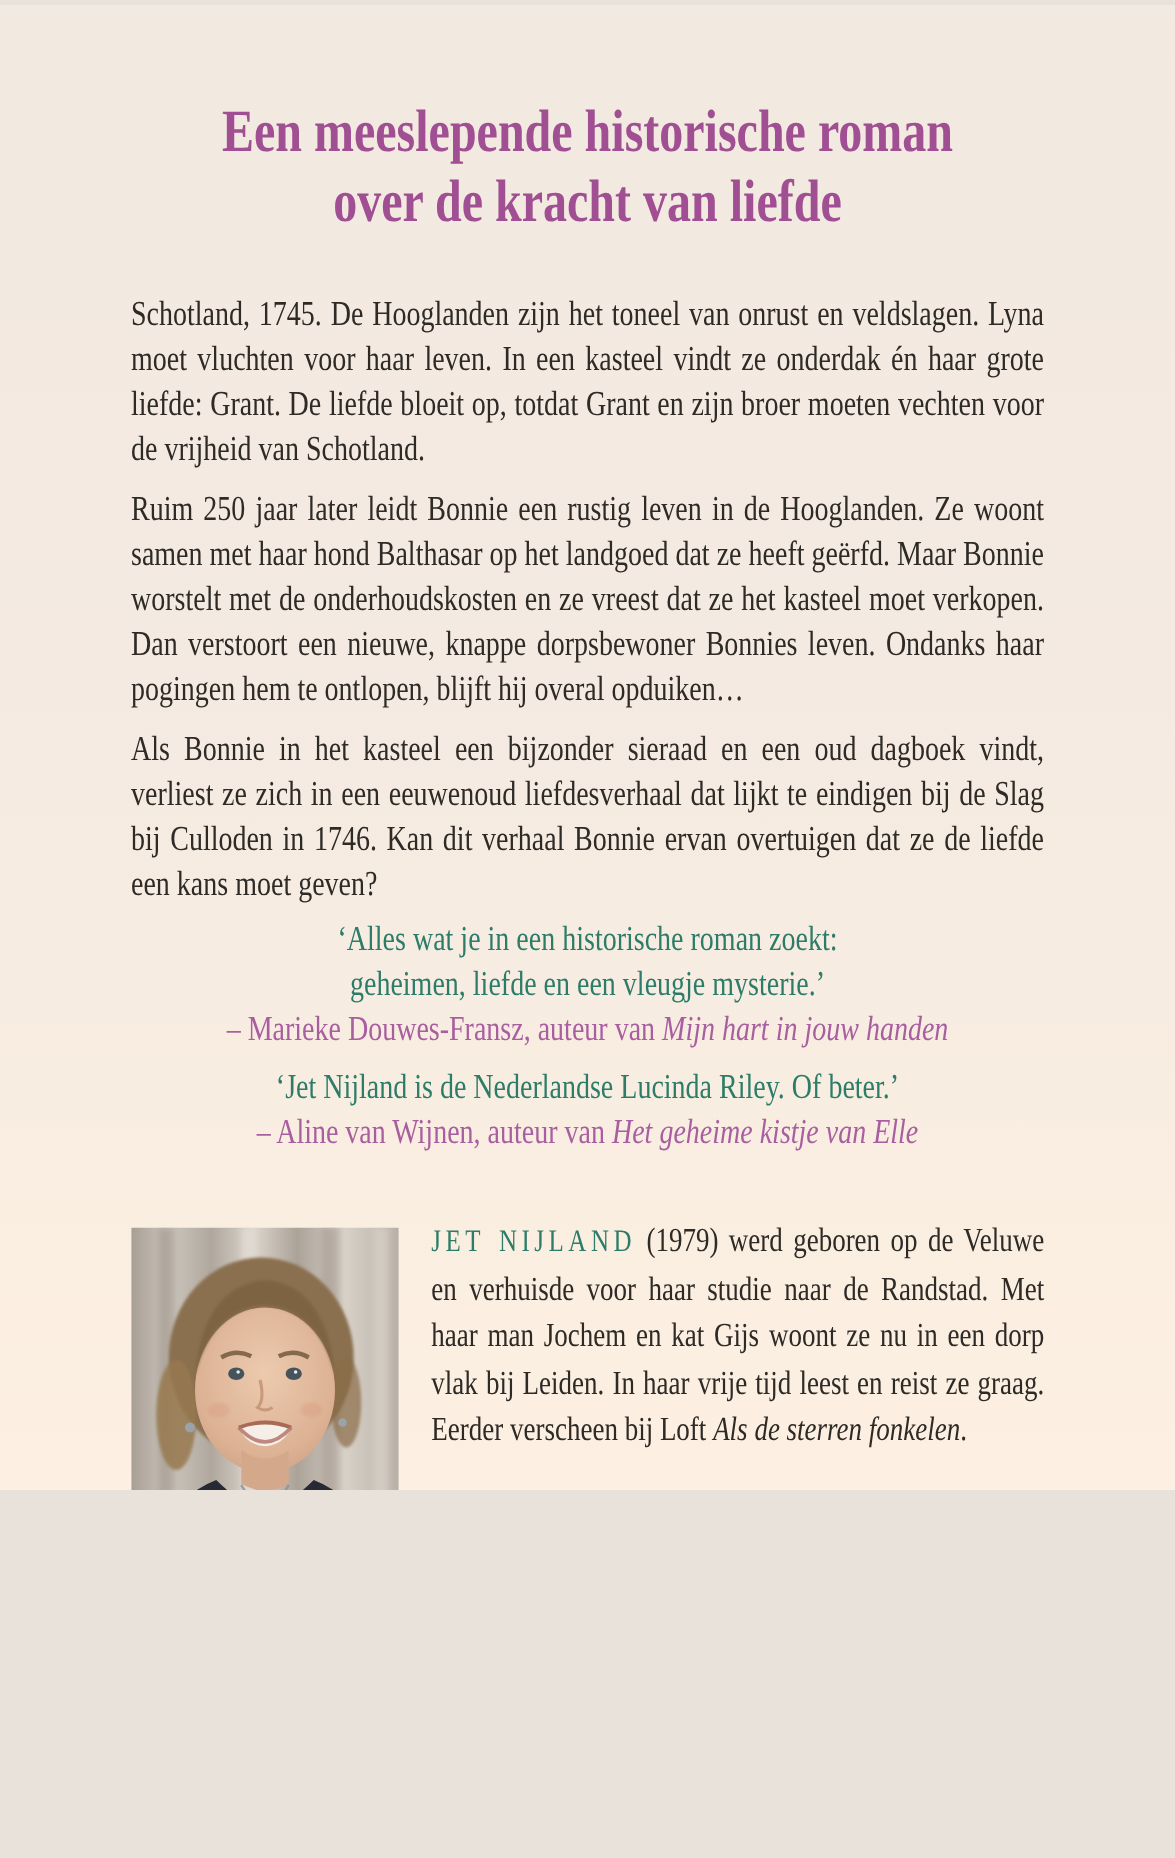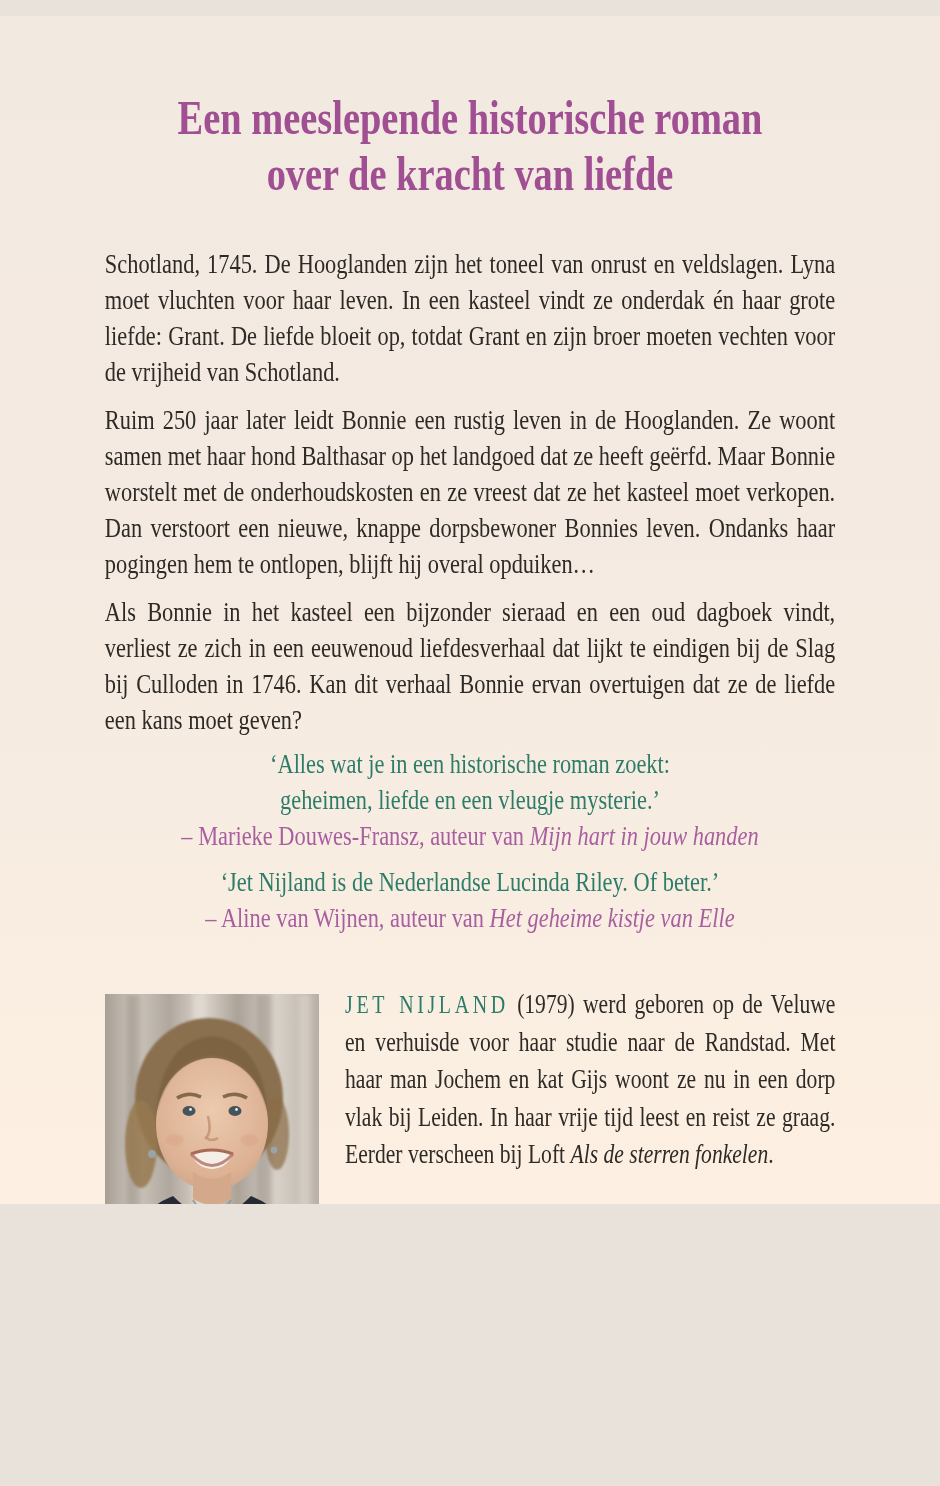--- a/index.html
+++ b/index.html
@@ -1,19 +1,19 @@
 <!DOCTYPE html>
 <html><head>
 <meta charset="utf-8">
 <style>
   html,body{margin:0;padding:0;background:#e8e2da;}
   .cover{
     position:relative;
     width:940px;height:1188px;
-    margin:16px auto;
+    margin:4px auto;
     overflow:hidden;
     background:linear-gradient(180deg,#f2e9e1 0%,#f4eae1 45%,#fdf0e2 100%);
     font-family:"Liberation Serif","DejaVu Serif",serif;
   }
   
   .cond{transform:scaleX(0.8);transform-origin:0 0;}
   .text-col{
     position:absolute;left:0;top:74px;width:1175px;
   }
   .headline{

